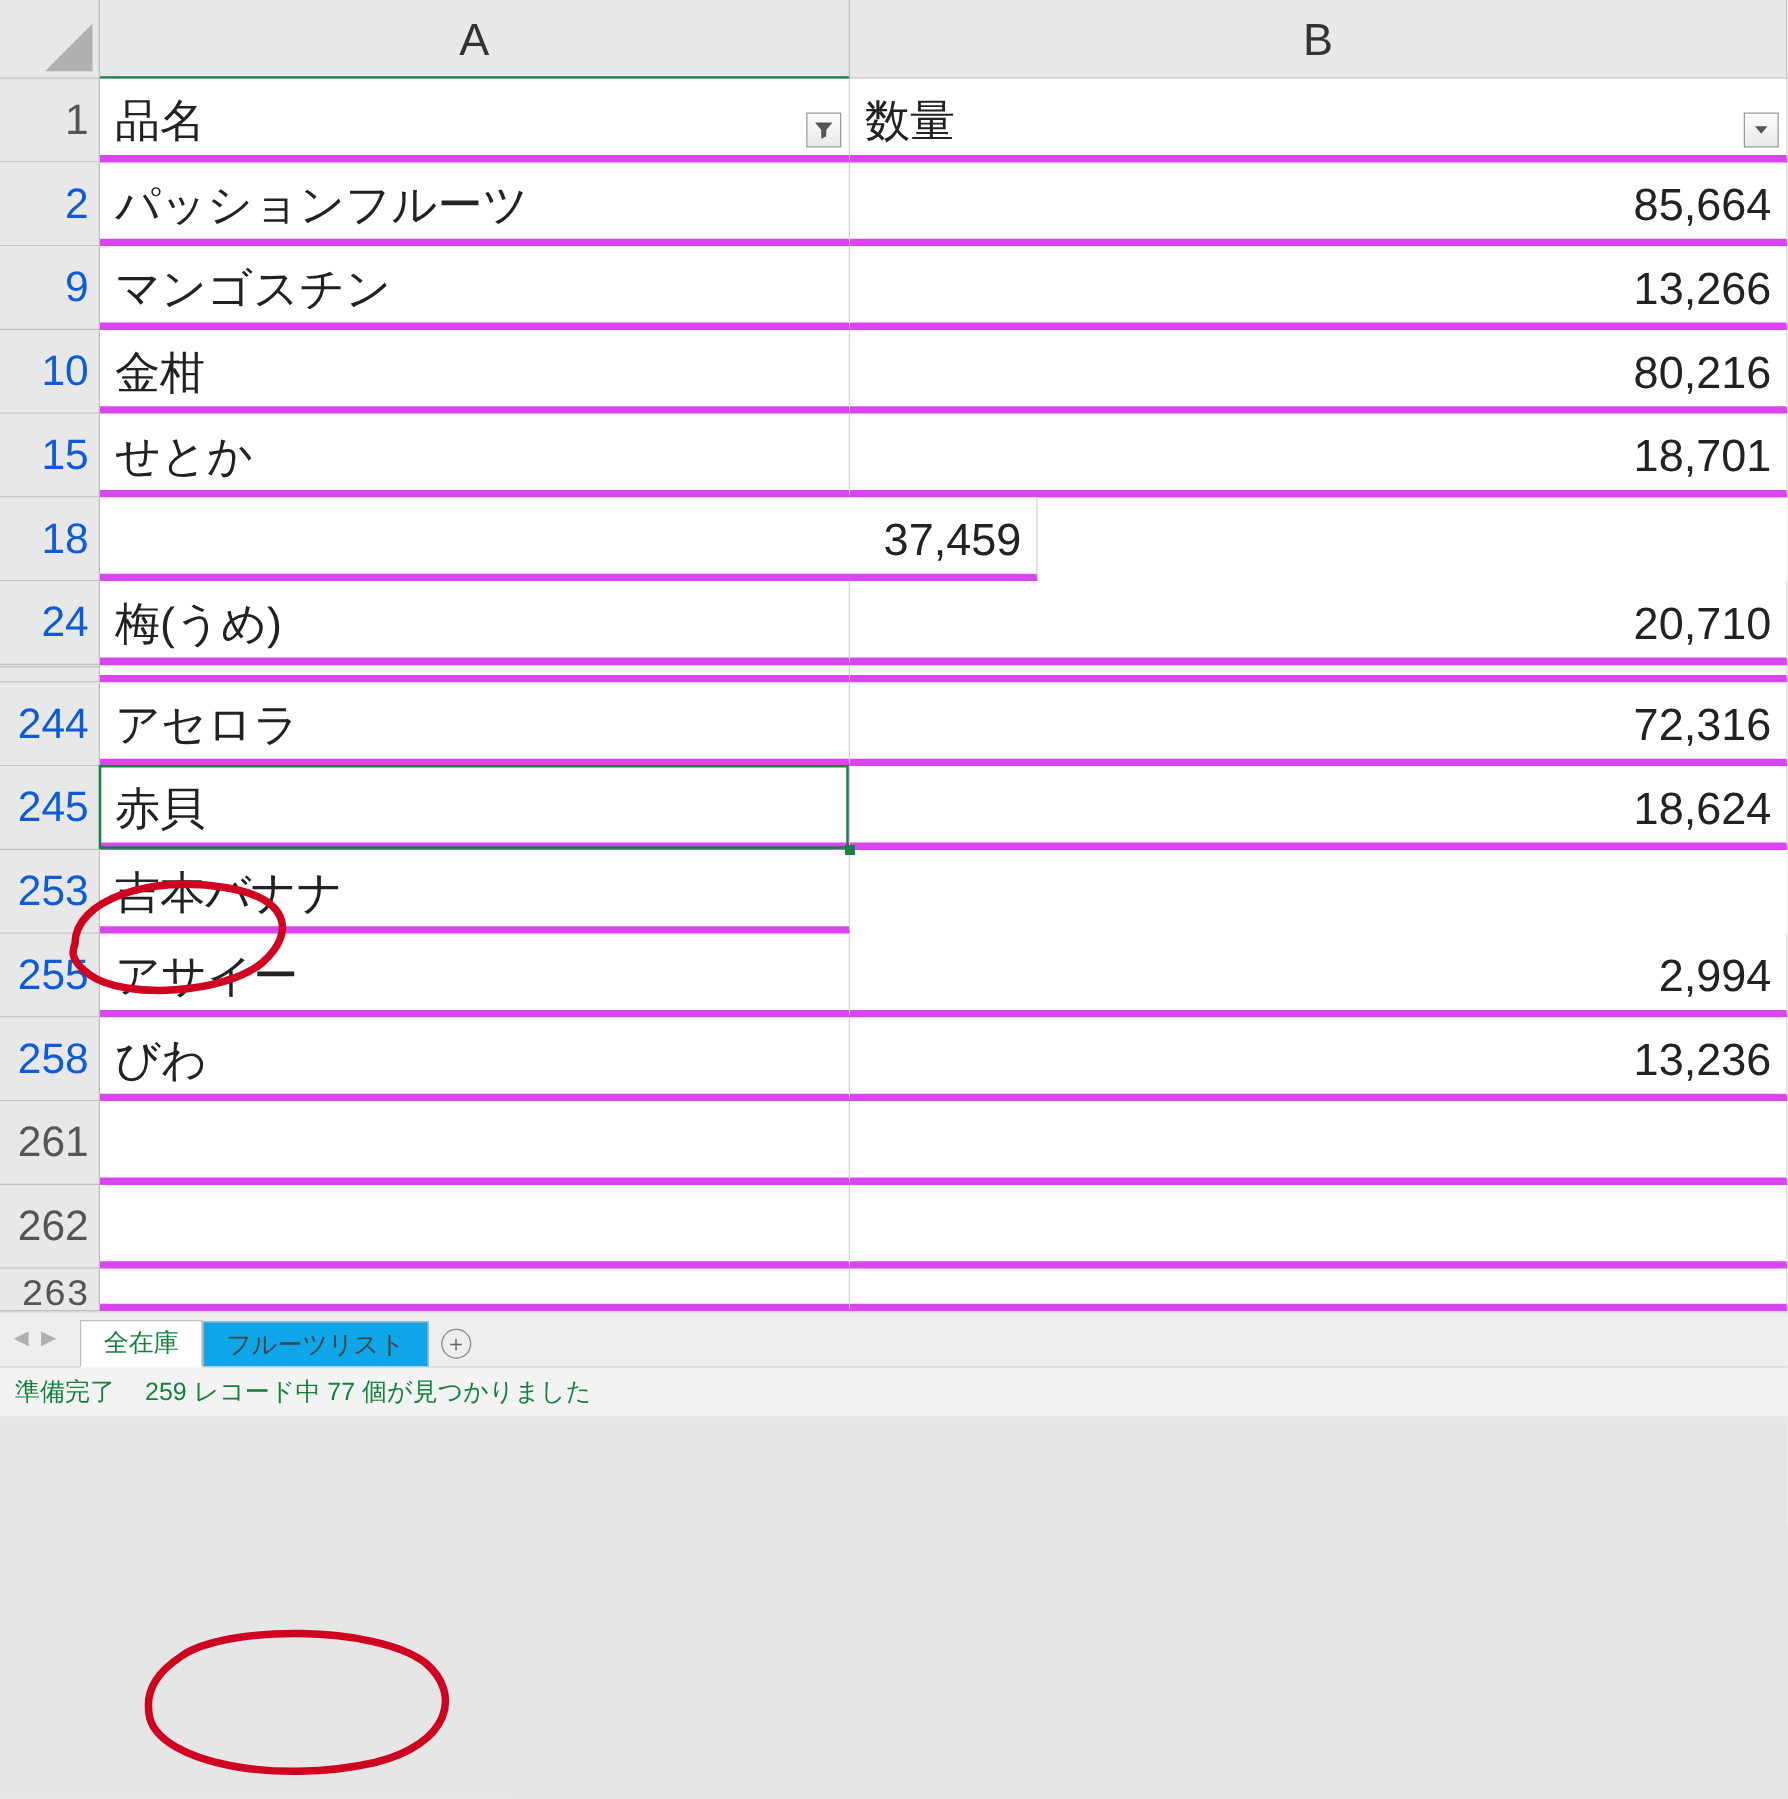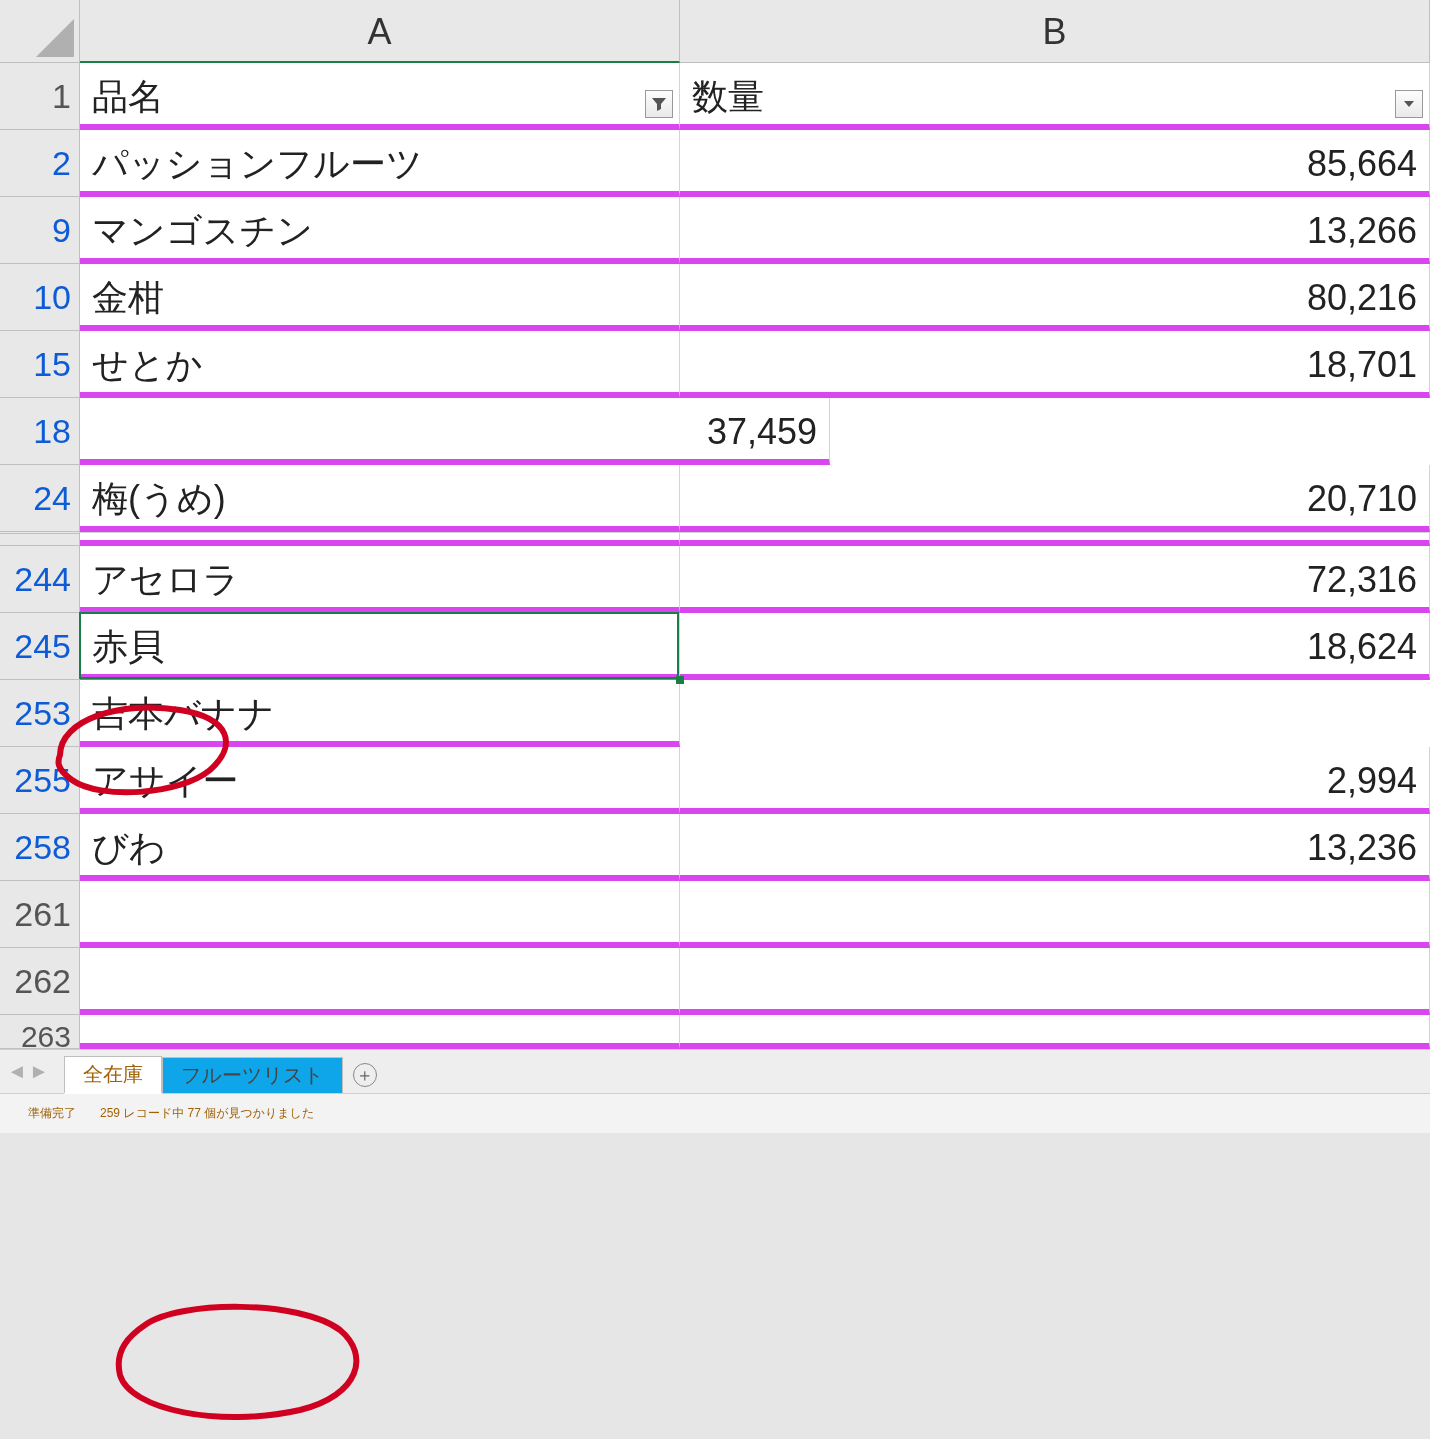--- a/index.html
+++ b/index.html
@@ -123,41 +123,41 @@
     padding:4px 18px;
     border:1px solid #bfbfbf;
     background:#0ea5e9;
     margin-top:4px;
     border-bottom:none;
     position:relative;
     top:1px;
   }
   .tab.active{
     background:#ffffff;
-    color:#a16207;
+    color:#15803d;
     border-bottom:2px solid #fff;
   }
   .tab.add{
     border:none;background:transparent;padding:4px 10px;
   }
   .tab.add .plus{
     width:24px;height:24px;border:1px solid #888;border-radius:50%;
     display:flex;align-items:center;justify-content:center;font-size:18px;color:#666;
   }
   .status-bar{
     height:40px;
     background:#f3f3f3;
     border-top:1px solid #cfcfcf;
     display:flex;align-items:center;
-    padding-left:28px;
-    font-size:12px;
-    color:#a16207;
+    padding-left:12px;
+    font-size:20px;
+    color:#15803d;
     gap:24px;
   }
-  .partial-row{ height:34px; }
+  .partial-row{ height:34px;font-family:Liberation Mono, monospace; }
   .partial-row .row-header{ height:34px; line-height:44px; overflow:hidden;}
   .partial-row .cell{ height:34px; }
 </style>
 </head>
 <body>
 
 <div class="sheet-area" style="position:relative;">
 
   <div class="col-headers">
     <div class="corner"></div>

